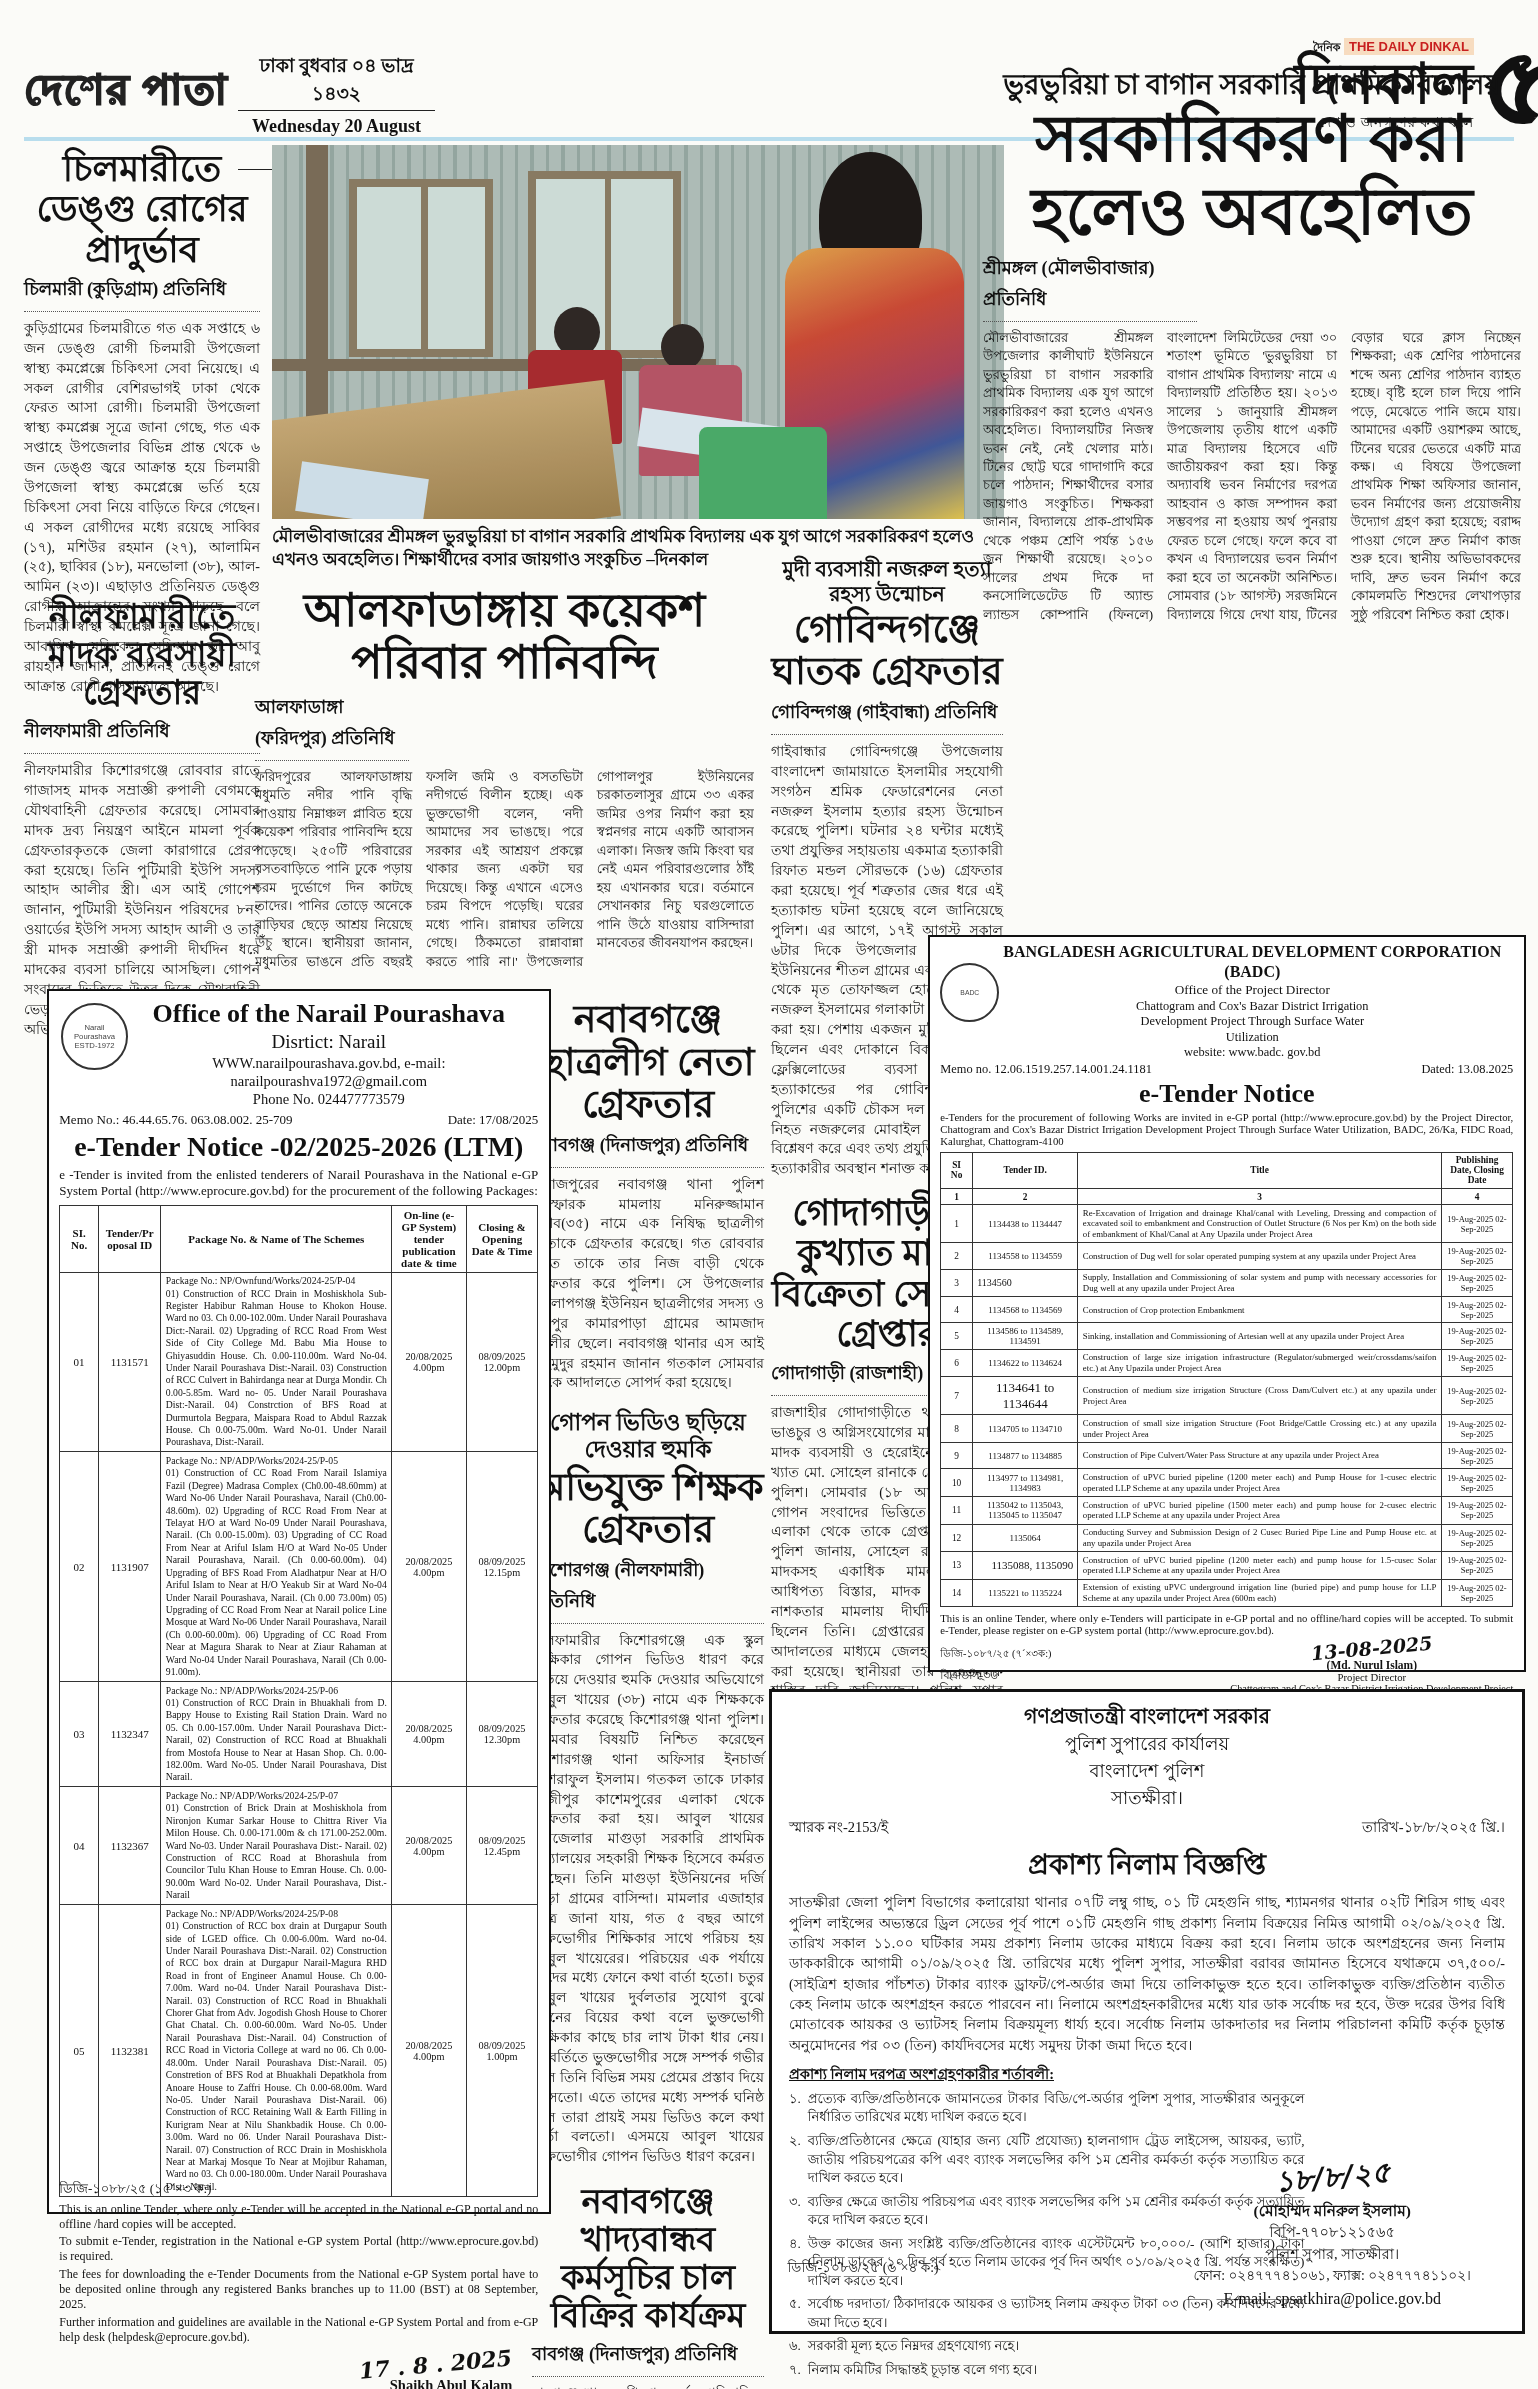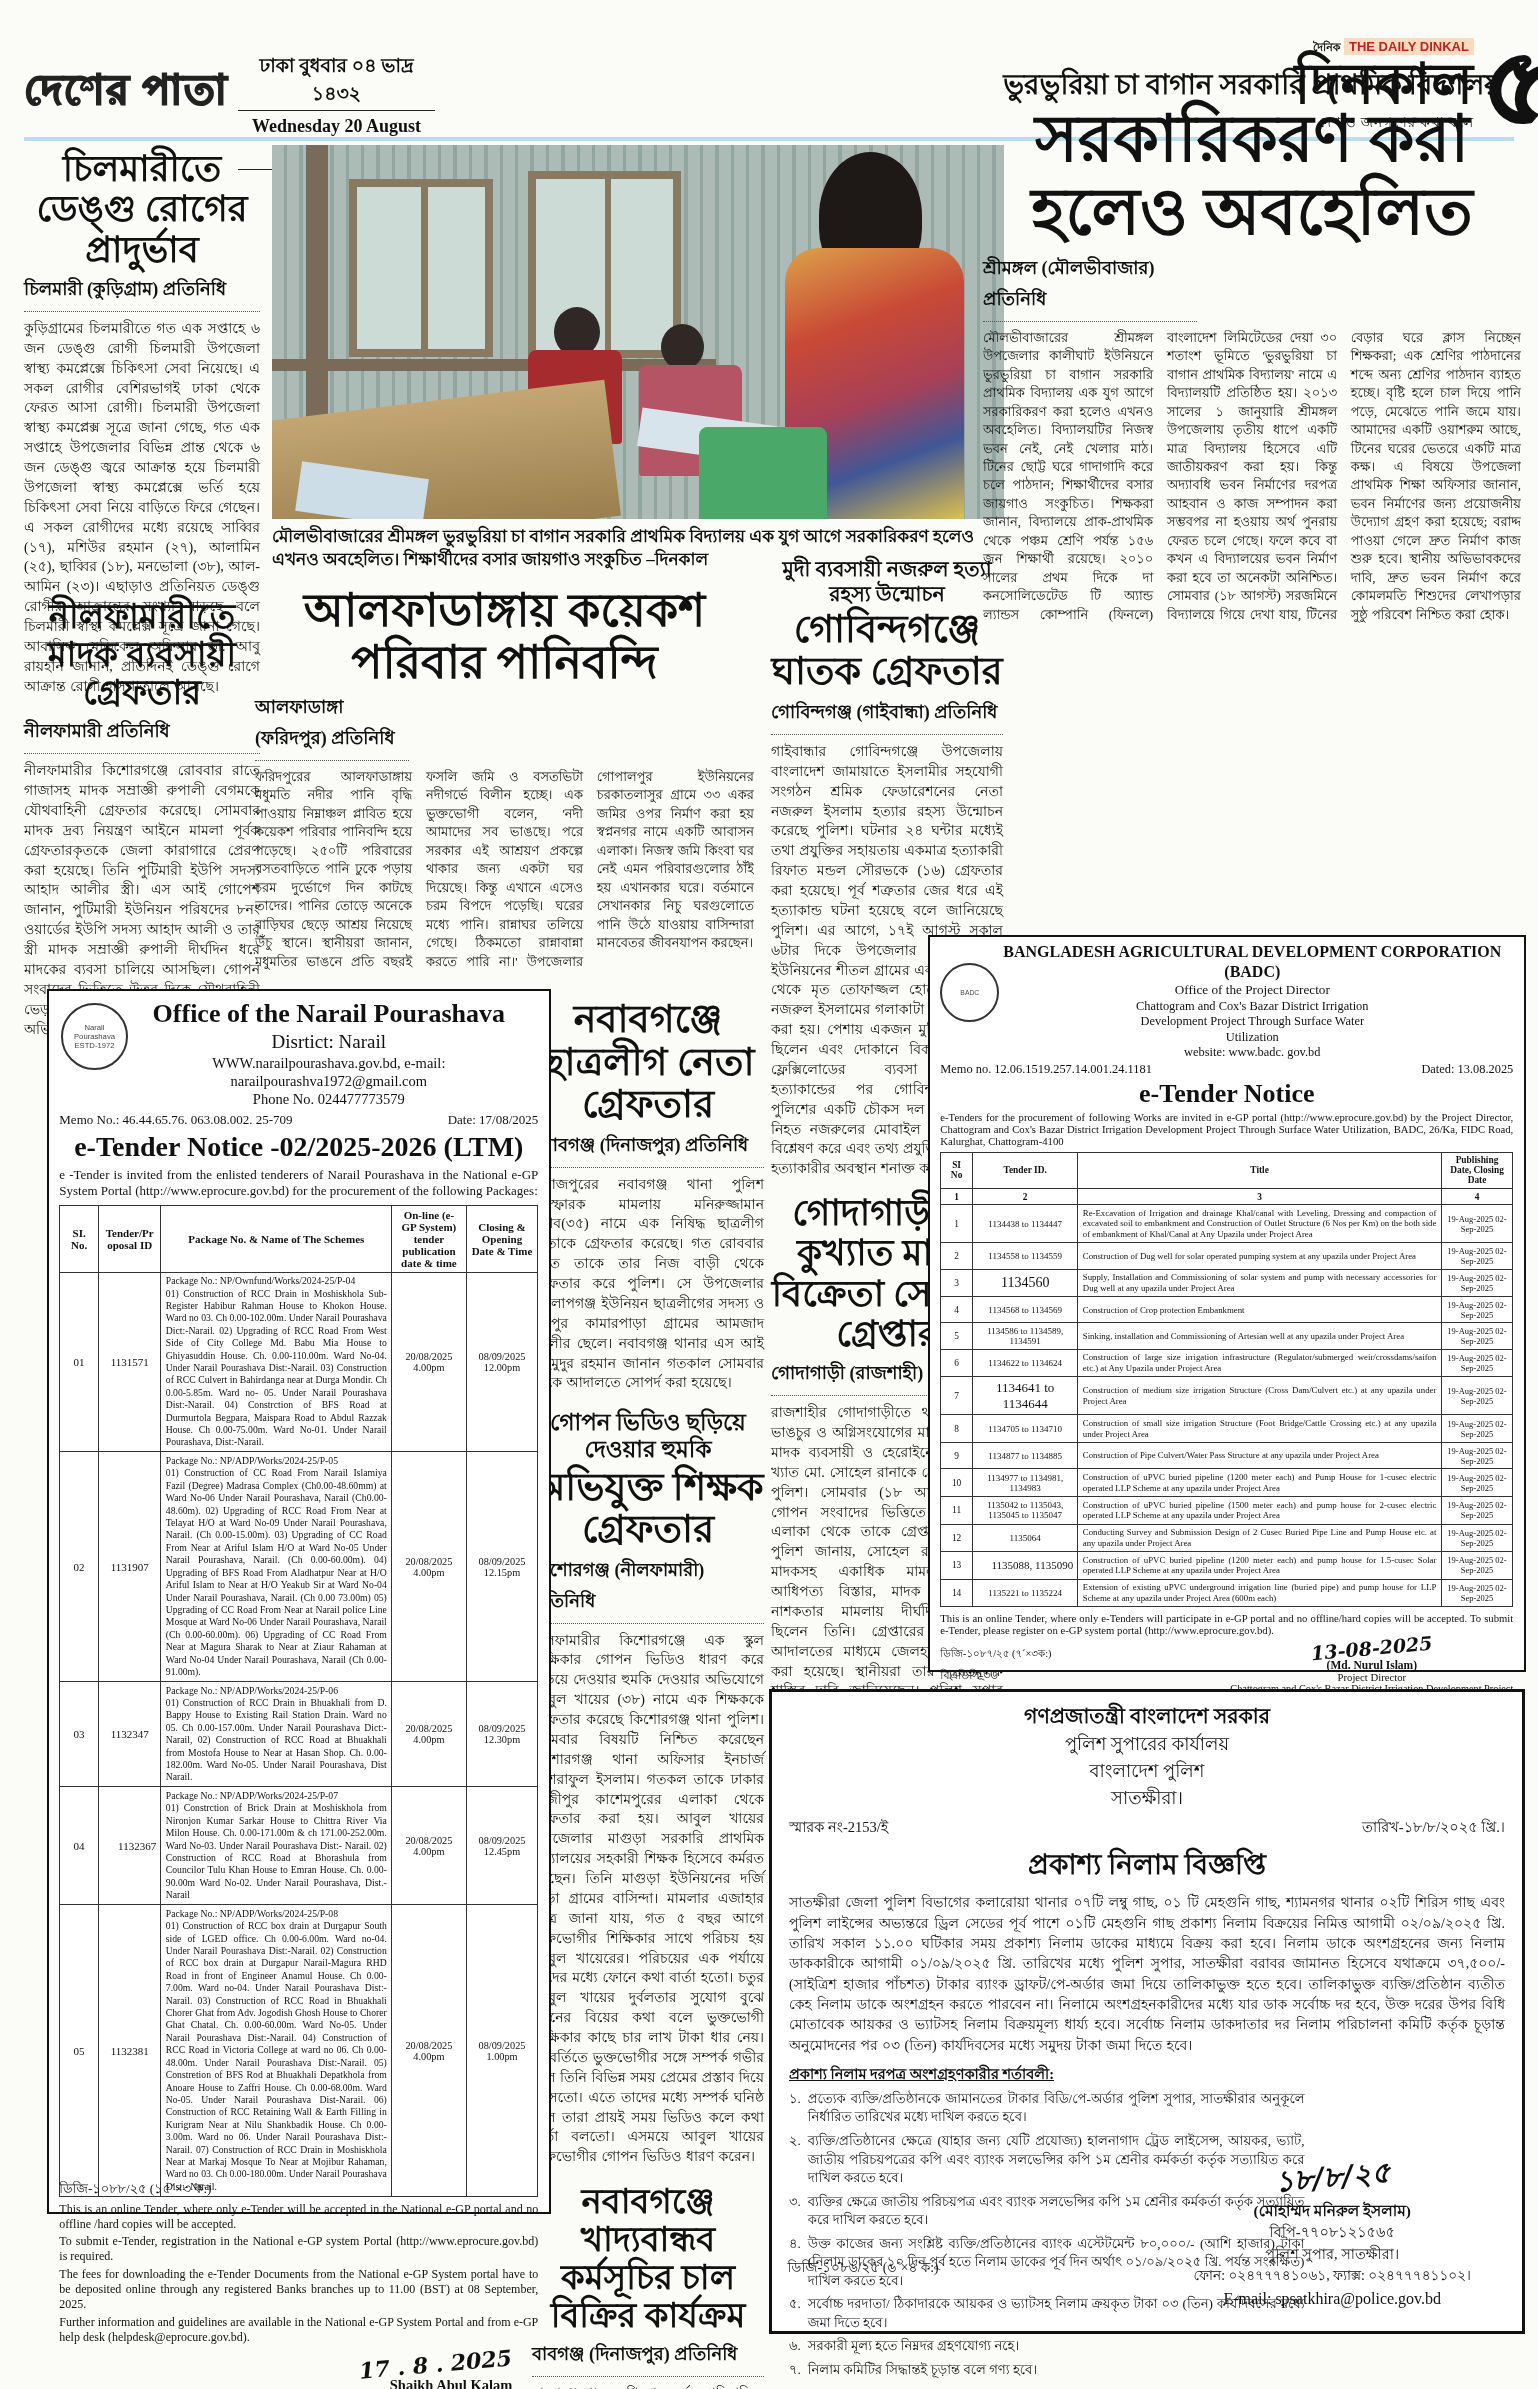--- a/index.html
+++ b/index.html
@@ -197,21 +197,21 @@
             <td style="text-align:center;">03</td>
             <td style="text-align:center;">1132347</td>
             <td class="pkg" style="font-size:9.7px;line-height:1.28;">Package No.: NP/ADP/Works/2024-25/P-06
 01) Construction of RCC Drain in Bhuakhali from D. Bappy House to Existing Rail Station Drain. Ward no 05. Ch 0.00-157.00m. Under Narail Pourashava Dict:-Narail, 02) Construction of RCC Road at Bhuakhali from Mostofa House to Near at Hasan Shop. Ch. 0.00-182.00m. Ward No-05. Under Narail Pourashava, Dist Narail.</td>
             <td style="text-align:center;font-size:10.3px;">20/08/2025 4.00pm</td>
             <td style="text-align:center;font-size:10.3px;">08/09/2025 12.30pm</td>
           </tr>
 
           <tr>
             <td style="text-align:center;">04</td>
-            <td style="text-align:right;">1132367</td>
+            <td style="text-align:center;">1132367</td>
             <td class="pkg" style="font-size:9.7px;line-height:1.28;">Package No.: NP/ADP/Works/2024-25/P-07
 01) Constrction of Brick Drain at Moshiskhola from Nironjon Kumar Sarkar House to Chittra River Via Milon House. Ch. 0.00-171.00m &amp; ch 171.00-252.00m. Ward No-03. Under Narail Pourashava Dist:- Narail. 02) Construction of RCC Road at Bhorashula from Councilor Tulu Khan House to Emran House. Ch. 0.00-90.00m Ward No-02. Under Narail Pourashava, Dist.-Narail</td>
             <td style="text-align:center;font-size:10.3px;">20/08/2025 4.00pm</td>
             <td style="text-align:center;font-size:10.3px;margin-left:28px;">08/09/2025 12.45pm</td>
           </tr>
 
           <tr>
             <td style="text-align:center;">05</td>
             <td style="text-align:center;">1132381</td>
             <td class="pkg" style="font-size:9.7px;line-height:1.28;">Package No.: NP/ADP/Works/2024-25/P-08
@@ -282,21 +282,21 @@
 
           <tr>
             <td style="text-align:center;">2</td>
             <td style="text-align:center;font-size:9px;">1134558 to 1134559</td>
             <td style="font-size:8.8px;line-height:1.22;text-align:justify;">Construction of Dug well for solar operated pumping system at any upazila under Project Area</td>
             <td style="text-align:center;font-size:8.5px;">19-Aug-2025 02-Sep-2025</td>
           </tr>
 
           <tr>
             <td style="text-align:center;">3</td>
-            <td style="text-align:center;font-size:14px;">1134560</td>
+            <td style="text-align:left;font-size:10px;">1134560</td>
             <td style="font-size:8.8px;line-height:1.22;text-align:justify;">Supply, Installation and Commissioning of solar system and pump with necessary accessories for Dug well at any upazila under Project Area</td>
             <td style="text-align:center;font-size:8.5px;">19-Aug-2025 02-Sep-2025</td>
           </tr>
 
           <tr>
             <td style="text-align:center;">4</td>
             <td style="text-align:center;font-size:9px;">1134568 to 1134569</td>
             <td style="font-size:8.8px;line-height:1.22;text-align:justify;">Construction of Crop protection Embankment</td>
             <td style="text-align:center;font-size:8.5px;">19-Aug-2025 02-Sep-2025</td>
           </tr>

